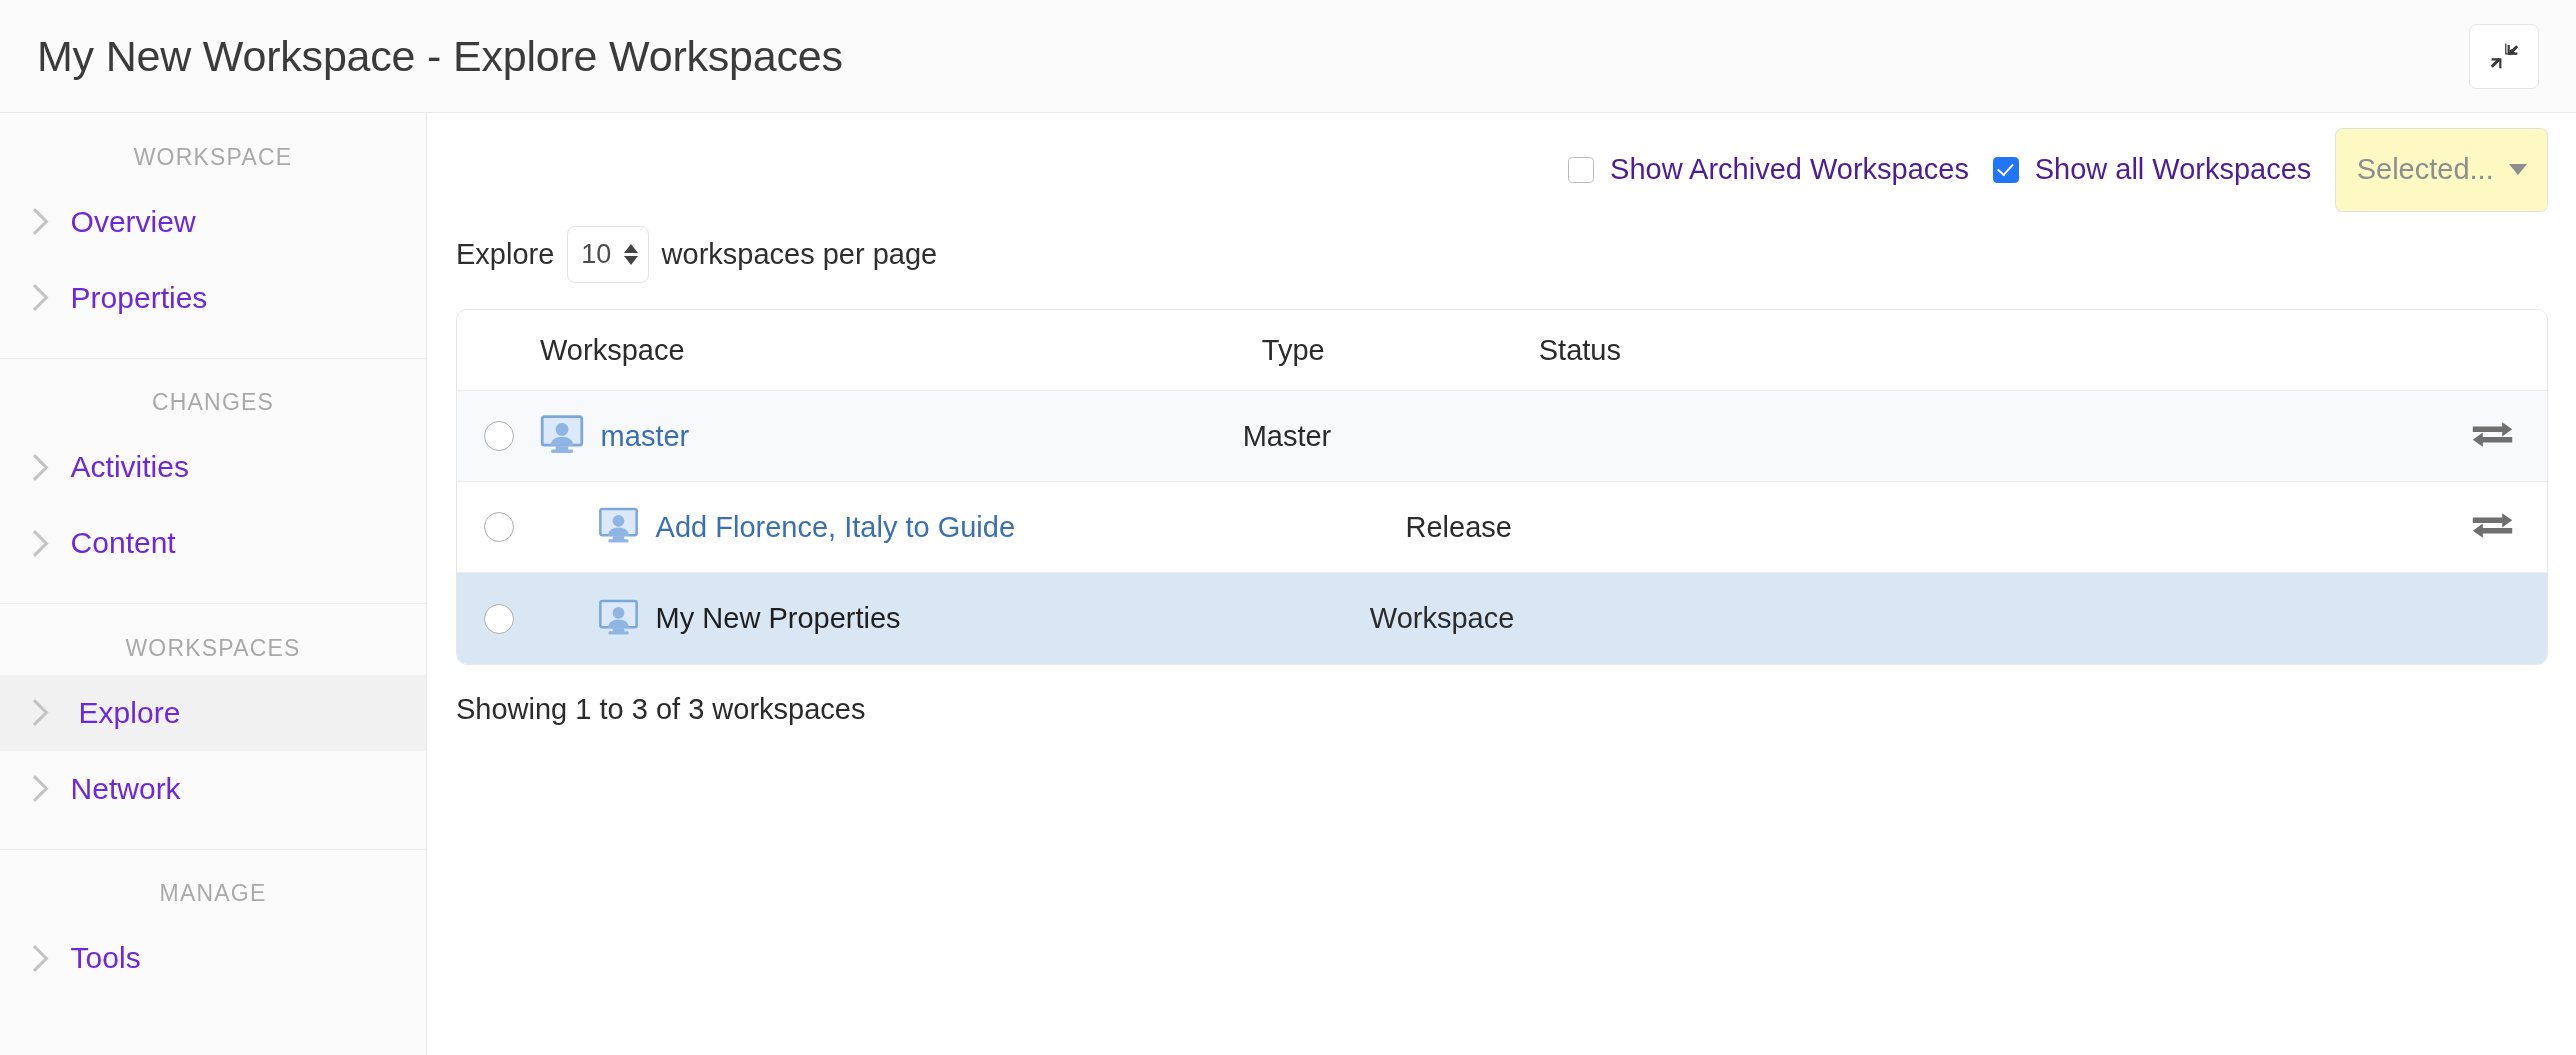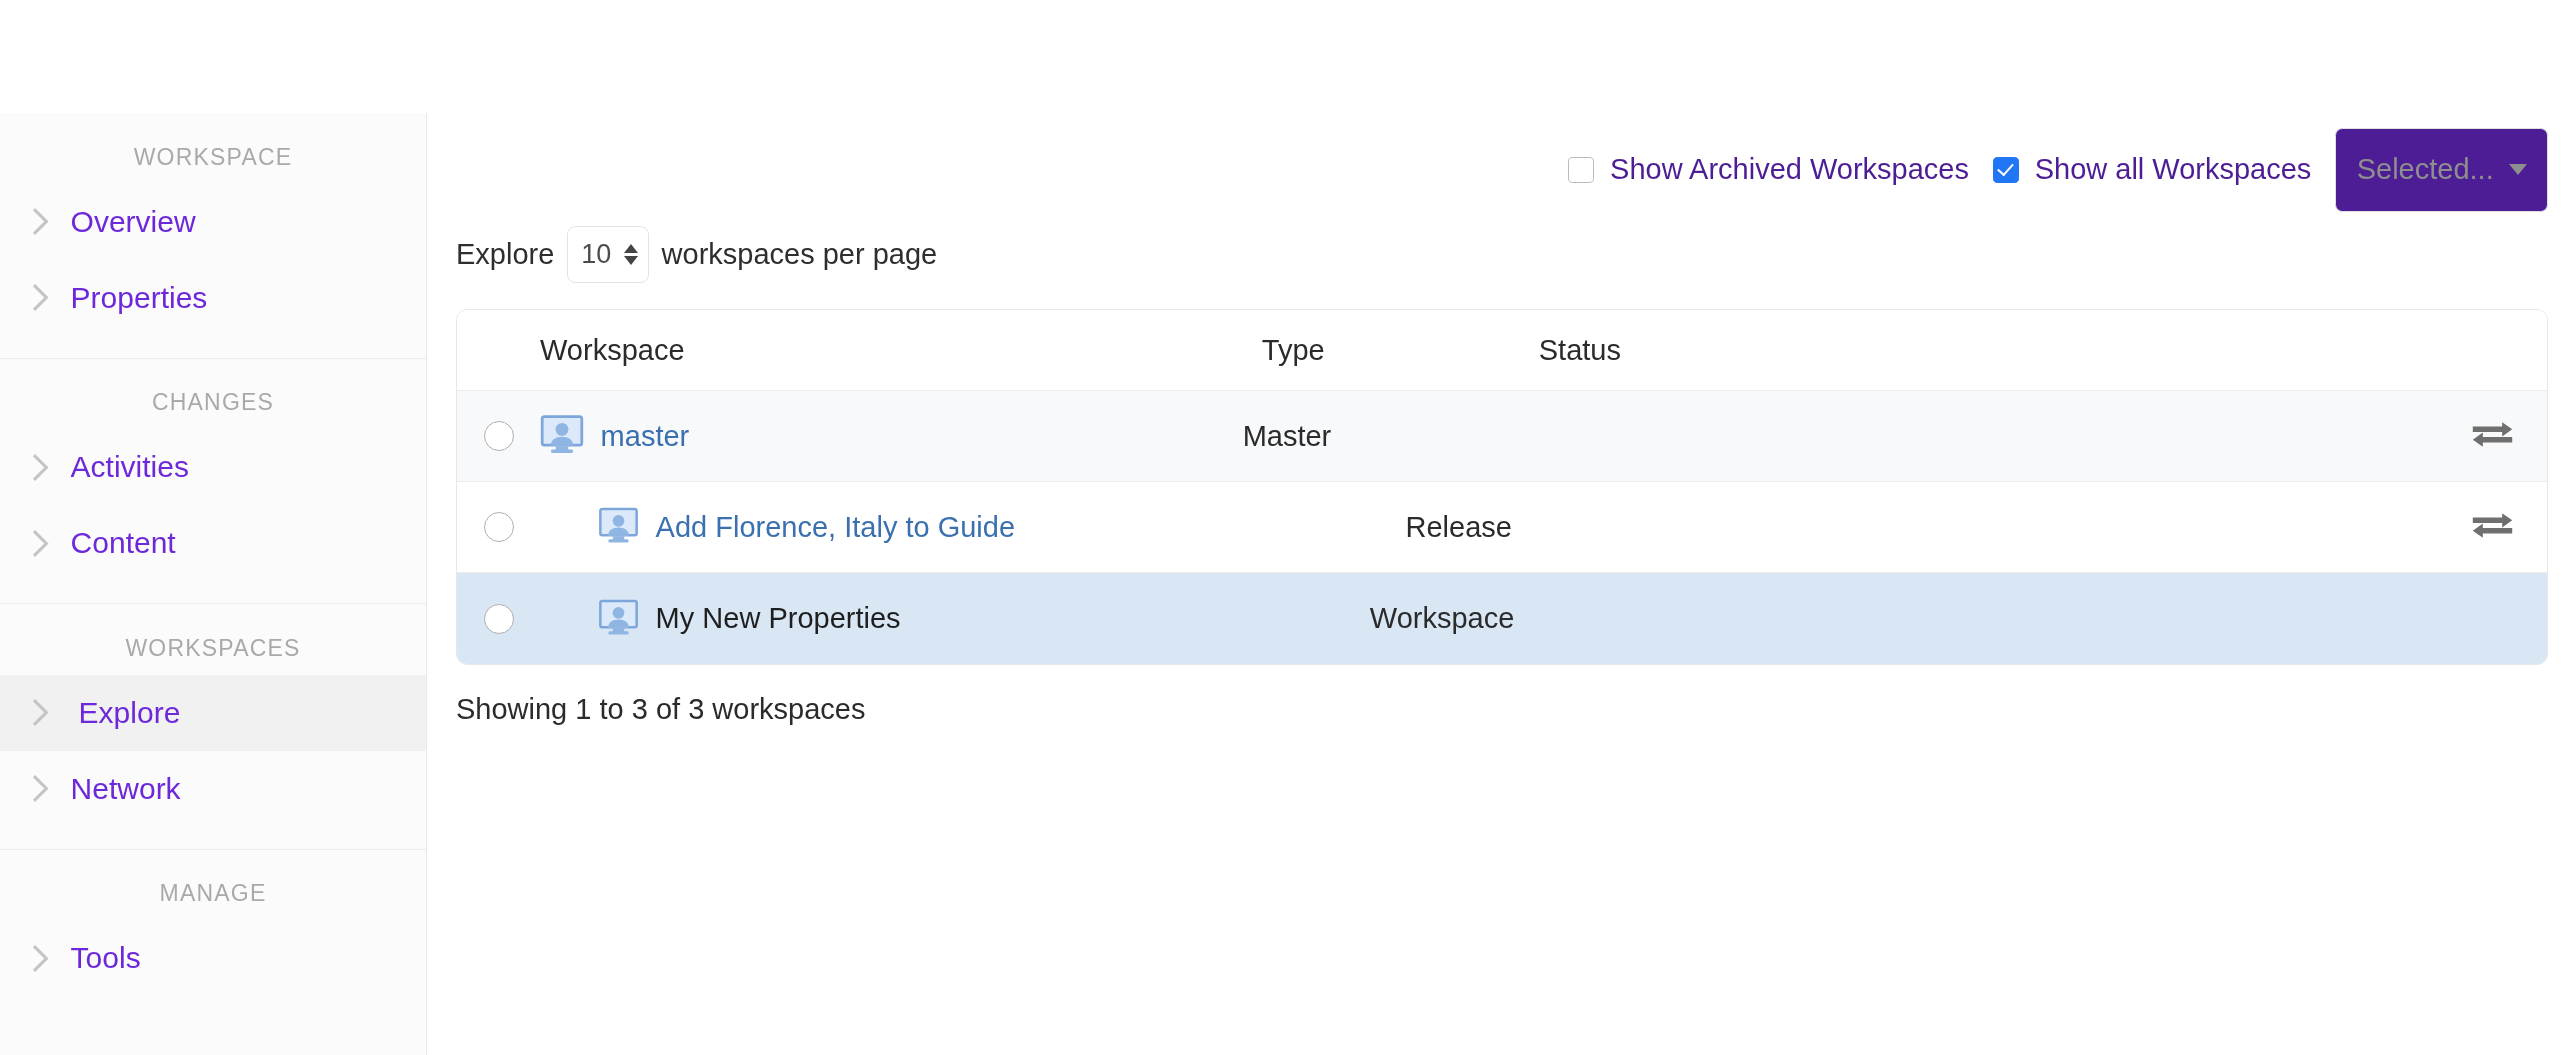--- a/index.html
+++ b/index.html
@@ -150,21 +150,21 @@
   .check-label {
     font-size: 29px;
     color: #4c1d95;
     white-space: nowrap;
   }
   .selected-btn {
     height: 84px;
     min-width: 192px;
     border: 1.8px solid #e0e0e0;
     border-radius: 7.4px;
-    background: #4c1d95;
+    background: #fef9c3;
     display: flex;
     align-items: center;
     justify-content: center;
     padding: 0 20.3px;
     cursor: pointer;
   }
   .selected-btn-label {
     font-size: 29px;
     color: #8e8e8e;
     white-space: nowrap;
@@ -312,20 +312,38 @@
     margin-left: 27px;
     font-size: 29px;
     color: #2b2b2b;
   }
 </style>
 </head>
 <body>
 
 <div class="app">
 
+  <div class="header">
+    <div class="header-title">My New Workspace - Explore Workspaces</div>
+    <div class="header-actions">
+      <div class="collapse-btn">
+        <span>
+          <svg width="31" height="31" viewBox="0 0 24 24" fill="#3a3a3a">
+            <path d="M14.5 9.5h5.2l-1.9-1.9 1.4-1.4 4.3 4.3h-9v-1zM14.5 9.5V2h1v7.5h-1z" transform="translate(-2,0)"></path>
+            <g>
+              <path d="M21 3.2l-6.1 6.1 1.7 1.7L22.7 4.9z"></path>
+              <path d="M14.4 3v7.6H22V8.9h-5.9V3z"></path>
+              <path d="M3 20.8l6.1-6.1-1.7-1.7L1.3 19.1z"></path>
+              <path d="M9.6 21v-7.6H2v1.7h5.9V21z"></path>
+            </g>
+          </svg>
+        </span>
+      </div>
+    </div>
+  </div>
 
   <div class="sidebar">
 
     <div class="side-group">
       <div class="side-group-title">WORKSPACE</div>
       <div class="side-item">
         <span class="side-chevron">
           <svg width="20.3" height="31" viewBox="0 0 12 20" fill="none" stroke="#c4c4c4" stroke-width="2">
               <path d="M2 2l8 8-8 8"></path>
             </svg>

